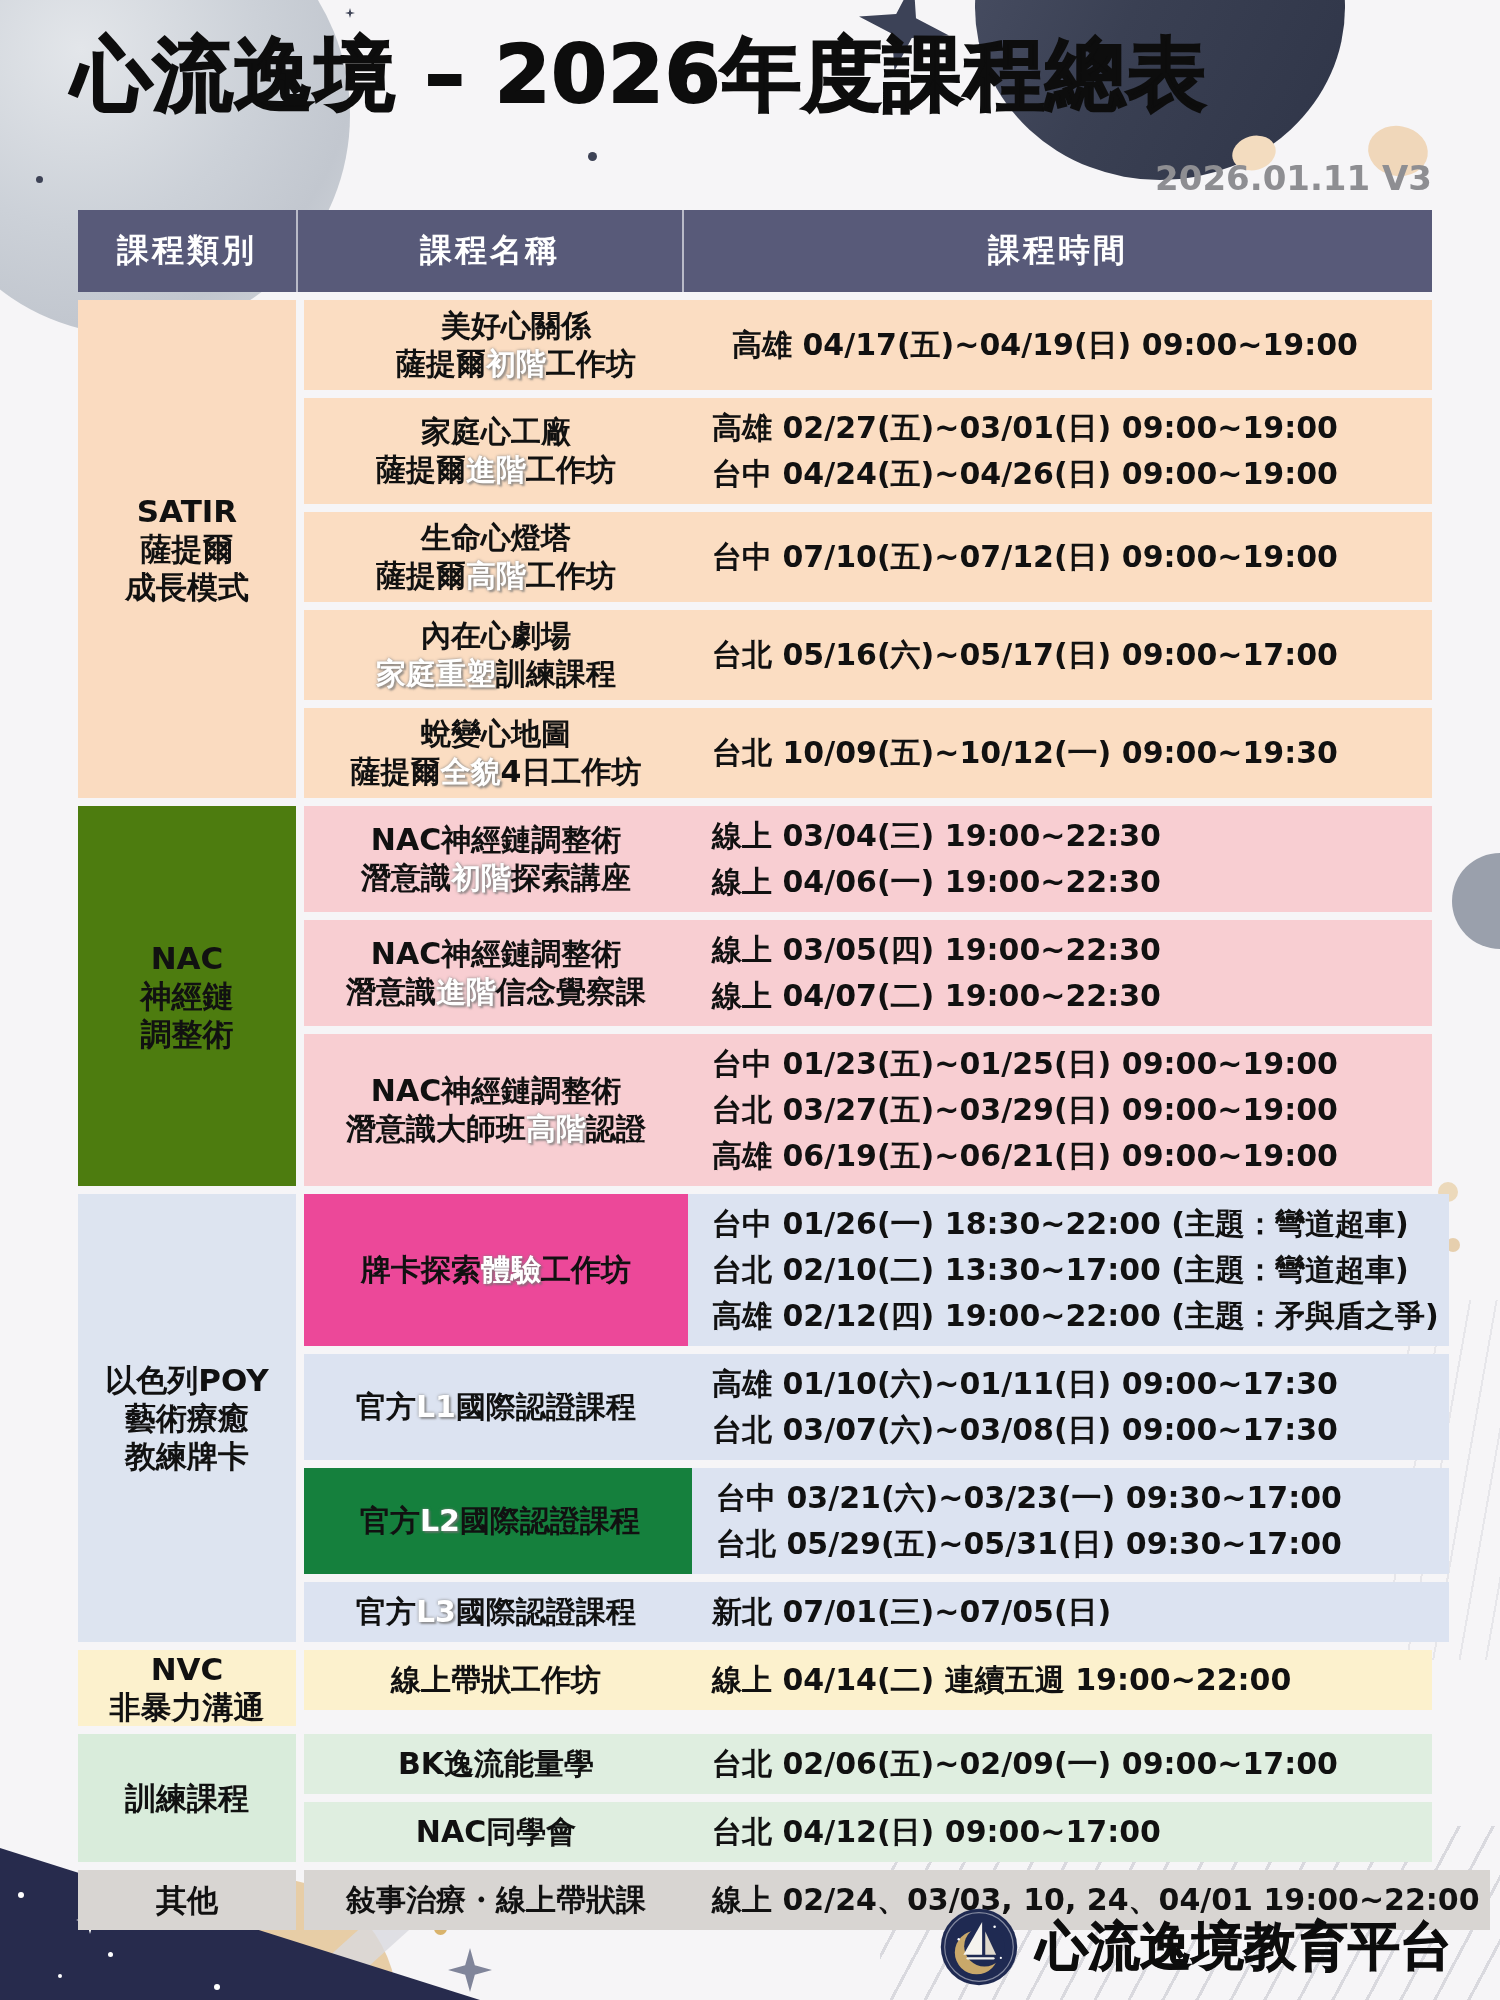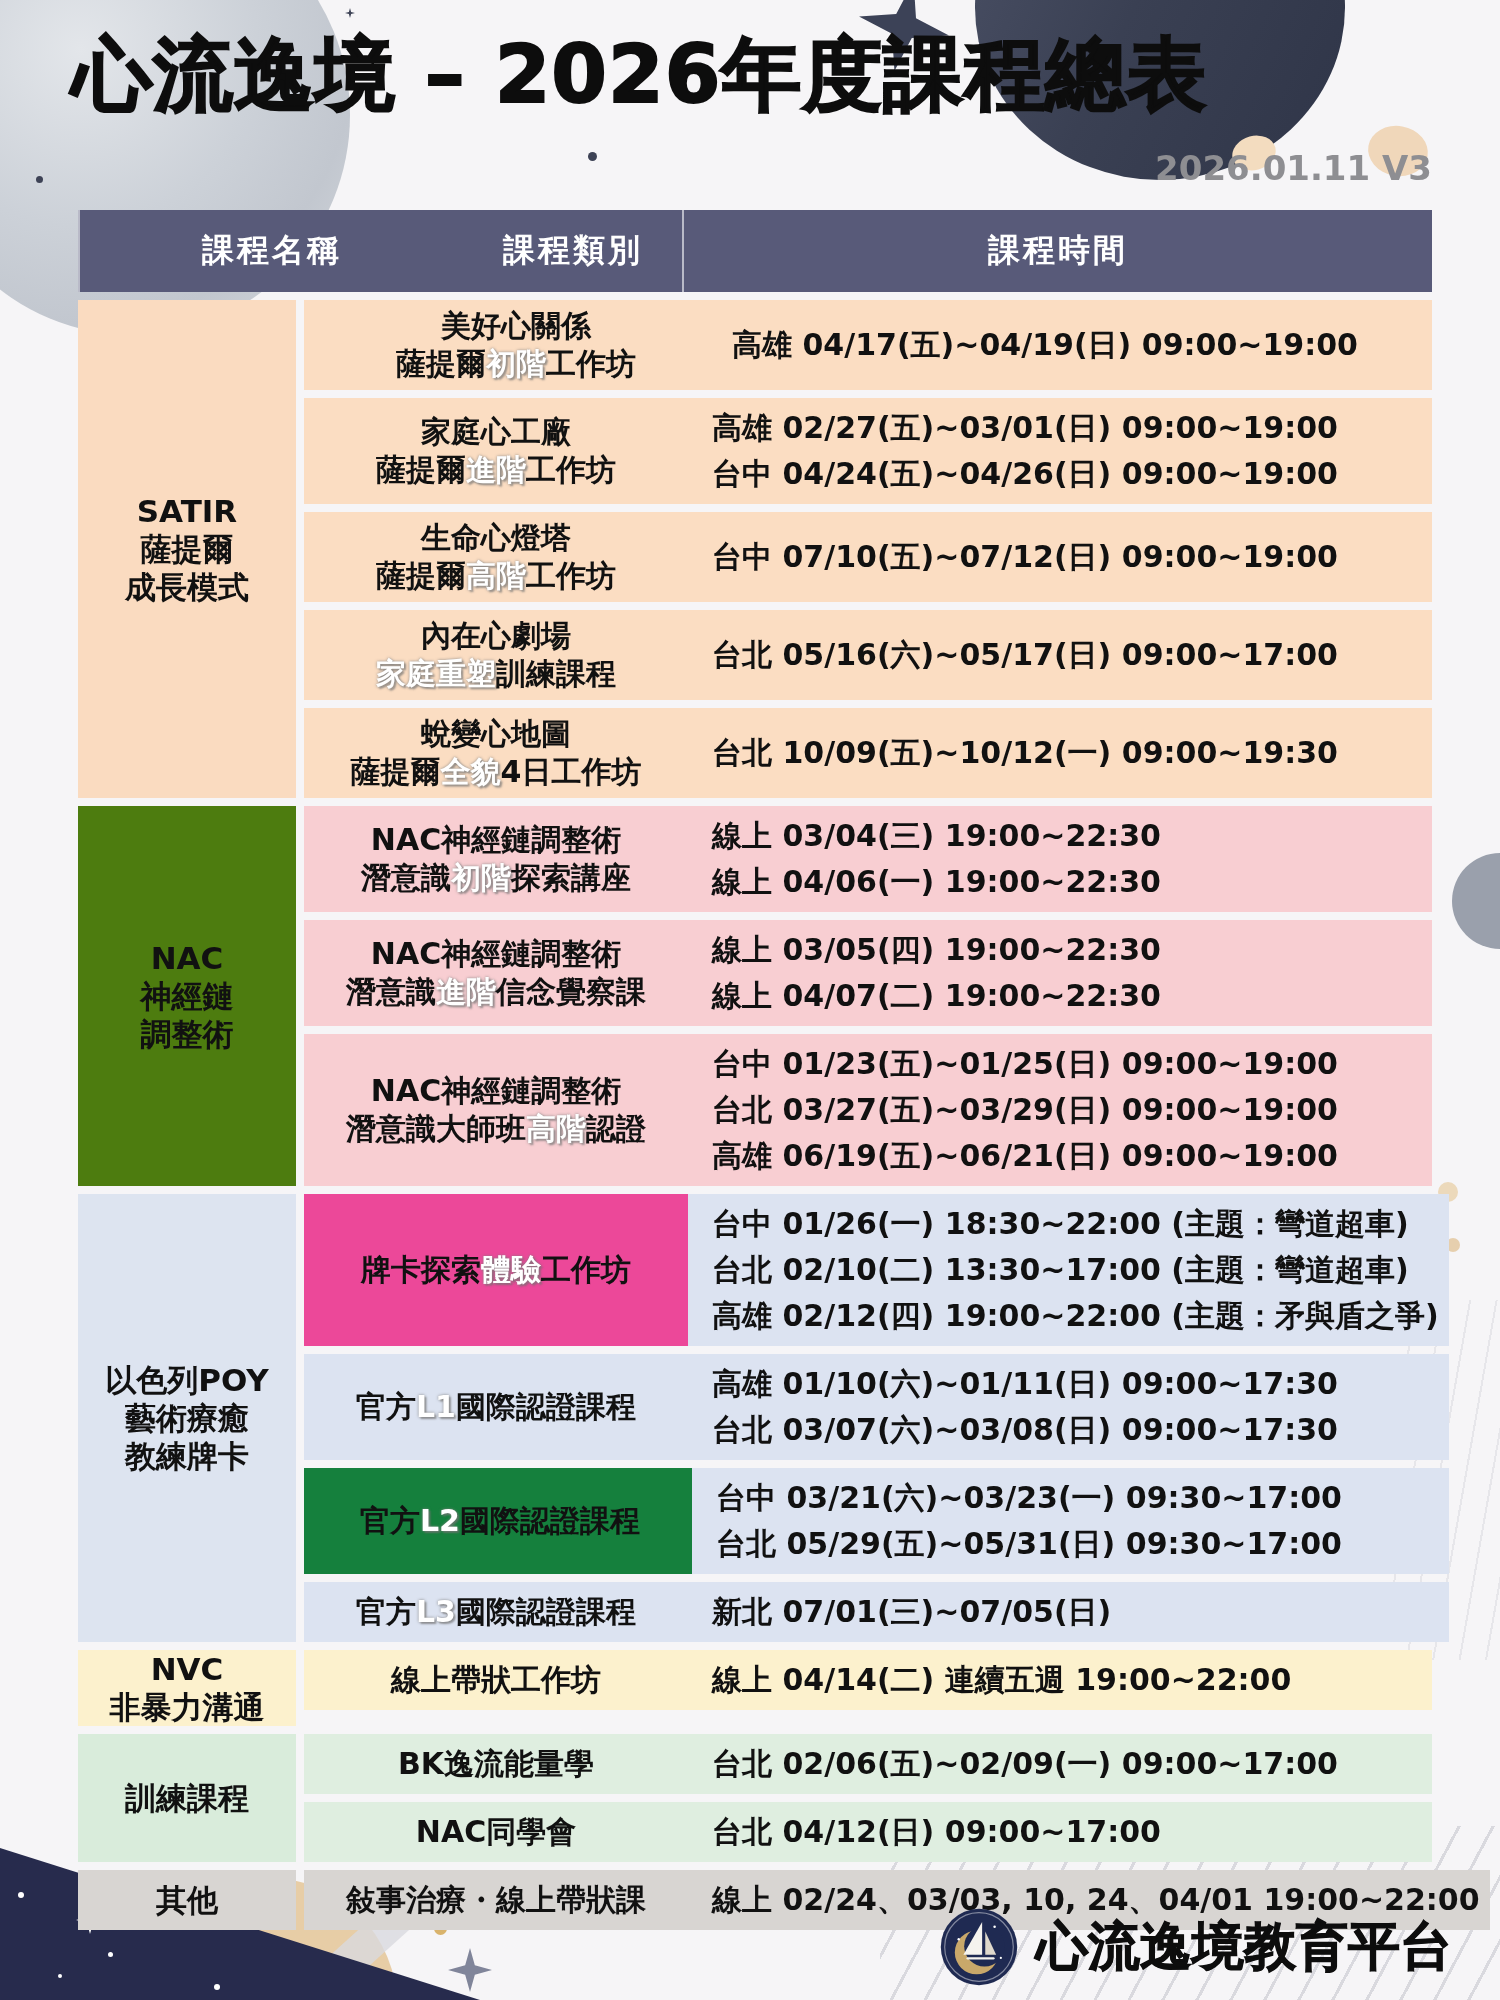--- a/index.html
+++ b/index.html
@@ -46,21 +46,21 @@
   .gold-dot-b{left:434px; top:1922px; width:13px; height:13px; border-radius:50%; background:#d9b36c; z-index:2;}
 
   
   .title{
     position:absolute; z-index:2; left:72px; top:22px; width:1360px;
     font-size:80px; font-weight:900; letter-spacing:1px; color:#0d0d0d;
     -webkit-text-stroke:2px #0d0d0d;
     white-space:nowrap;
   }
   .version{
-    position:absolute; z-index:2; top:148px; left:1100px; width:332px;
+    position:absolute; z-index:2; top:158px; left:1100px; width:332px;
     text-align:right; font-size:34px; font-weight:600; color:#8e8e92;
   }
 
   
   .course-table{position:absolute; z-index:2; left:78px; top:210px; width:1354px;}
   .thead{
     display:flex; height:82px; background:#585a79; color:#fff;
     font-size:32px; font-weight:600; align-items:stretch; margin-bottom:8px;
   }
   .th{display:flex; align-items:center; justify-content:center; letter-spacing:3px;}
@@ -124,22 +124,22 @@
   <div class="deco bl-dot bl-dot3"></div>
   <div class="deco bl-dot bl-dot4"></div>
   <div class="deco star4 spark-gray"></div>
   <div class="deco gold-dot-b"></div>
 
   <div class="title">心流逸境 – 2026年度課程總表</div>
   <div class="version">2026.01.11  V3</div>
 
   <div class="course-table">
     <div class="thead">
+      <div class="th th1">課程類別</div>
       <div class="th th2">課程名稱</div>
-      <div class="th th1">課程類別</div>
       <div class="th th3">課程時間</div>
     </div>
     <div class="sections">
         <div class="section">
           <div class="cat" style="background: rgb(250, 219, 192);">
             <div class="cat-line">SATIR</div>
             <div class="cat-line">薩提爾</div>
             <div class="cat-line">成長模式</div>
           </div>
           <div class="rows">

